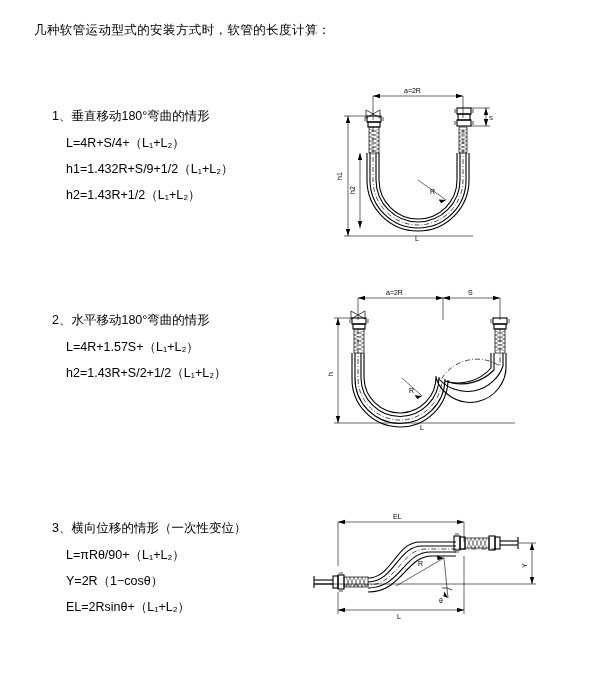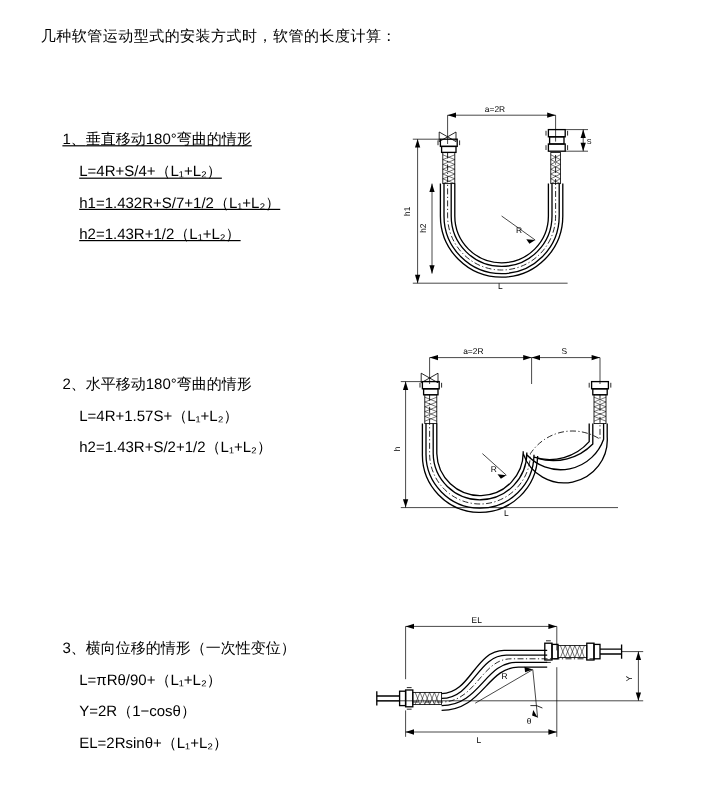--- a/index.html
+++ b/index.html
@@ -64,24 +64,24 @@
   .hatch-line { stroke: #000; stroke-width: 0.45; }
 </style>
 </head>
 <body>
 
 <div class="page">
 
   <div class="doc-title">几种软管运动型式的安装方式时，软管的长度计算：</div>
 
   <div class="section" style="top:108px;">
-    <div class="sec-text" style="top:0;text-decoration:underline;">
+    <div class="sec-text" style="top:0;">
       <div class="sec-heading"><span>1、</span><span>垂直移动180°弯曲的情形</span></div>
       <div class="sec-formula">L=4R+S/4+（L₁+L₂）</div>
-      <div class="sec-formula">h1=1.432R+S/7+1/2（L₁+L₂）</div>
+      <div class="sec-formula">h1=1.432R+S/9+1/2（L₁+L₂）</div>
       <div class="sec-formula">h2=1.43R+1/2（L₁+L₂）</div>
     </div>
 
     <div class="sec-figure" style="left:318px; top:-40px;">
       <svg width="260" height="180" viewBox="0 0 260 180">
 
         <g class="dim">
           <line x1="55" y1="28" x2="145" y2="28"></line>
           <path d="M55 28 l7 -2.2 v4.4 z" class="fill-black"></path>
           <path d="M145 28 l-7 -2.2 v4.4 z" class="fill-black"></path>
@@ -302,21 +302,21 @@
           <path d="M112 118 l-7.4 -0.8 l2.8 3.8 z" class="fill-black"></path>
         </g>
         <text class="fig-txt" x="99" y="115">R</text>
 
         <text class="fig-txt" x="110" y="152">L</text>
       </svg>
     </div>
   </div>
 
   <div class="section" style="top:520px;">
-    <div class="sec-text" style="top:12px;">
+    <div class="sec-text" style="top:0;">
       <div class="sec-heading"><span>3、</span><span>横向位移的情形（一次性变位）</span></div>
       <div class="sec-formula">L=πRθ/90+（L₁+L₂）</div>
       <div class="sec-formula">Y=2R（1−cosθ）</div>
       <div class="sec-formula">EL=2Rsinθ+（L₁+L₂）</div>
     </div>
 
     <div class="sec-figure" style="left:296px; top:-14px;">
       <svg width="290" height="130" viewBox="0 0 290 130">
 
         <g class="dim">

